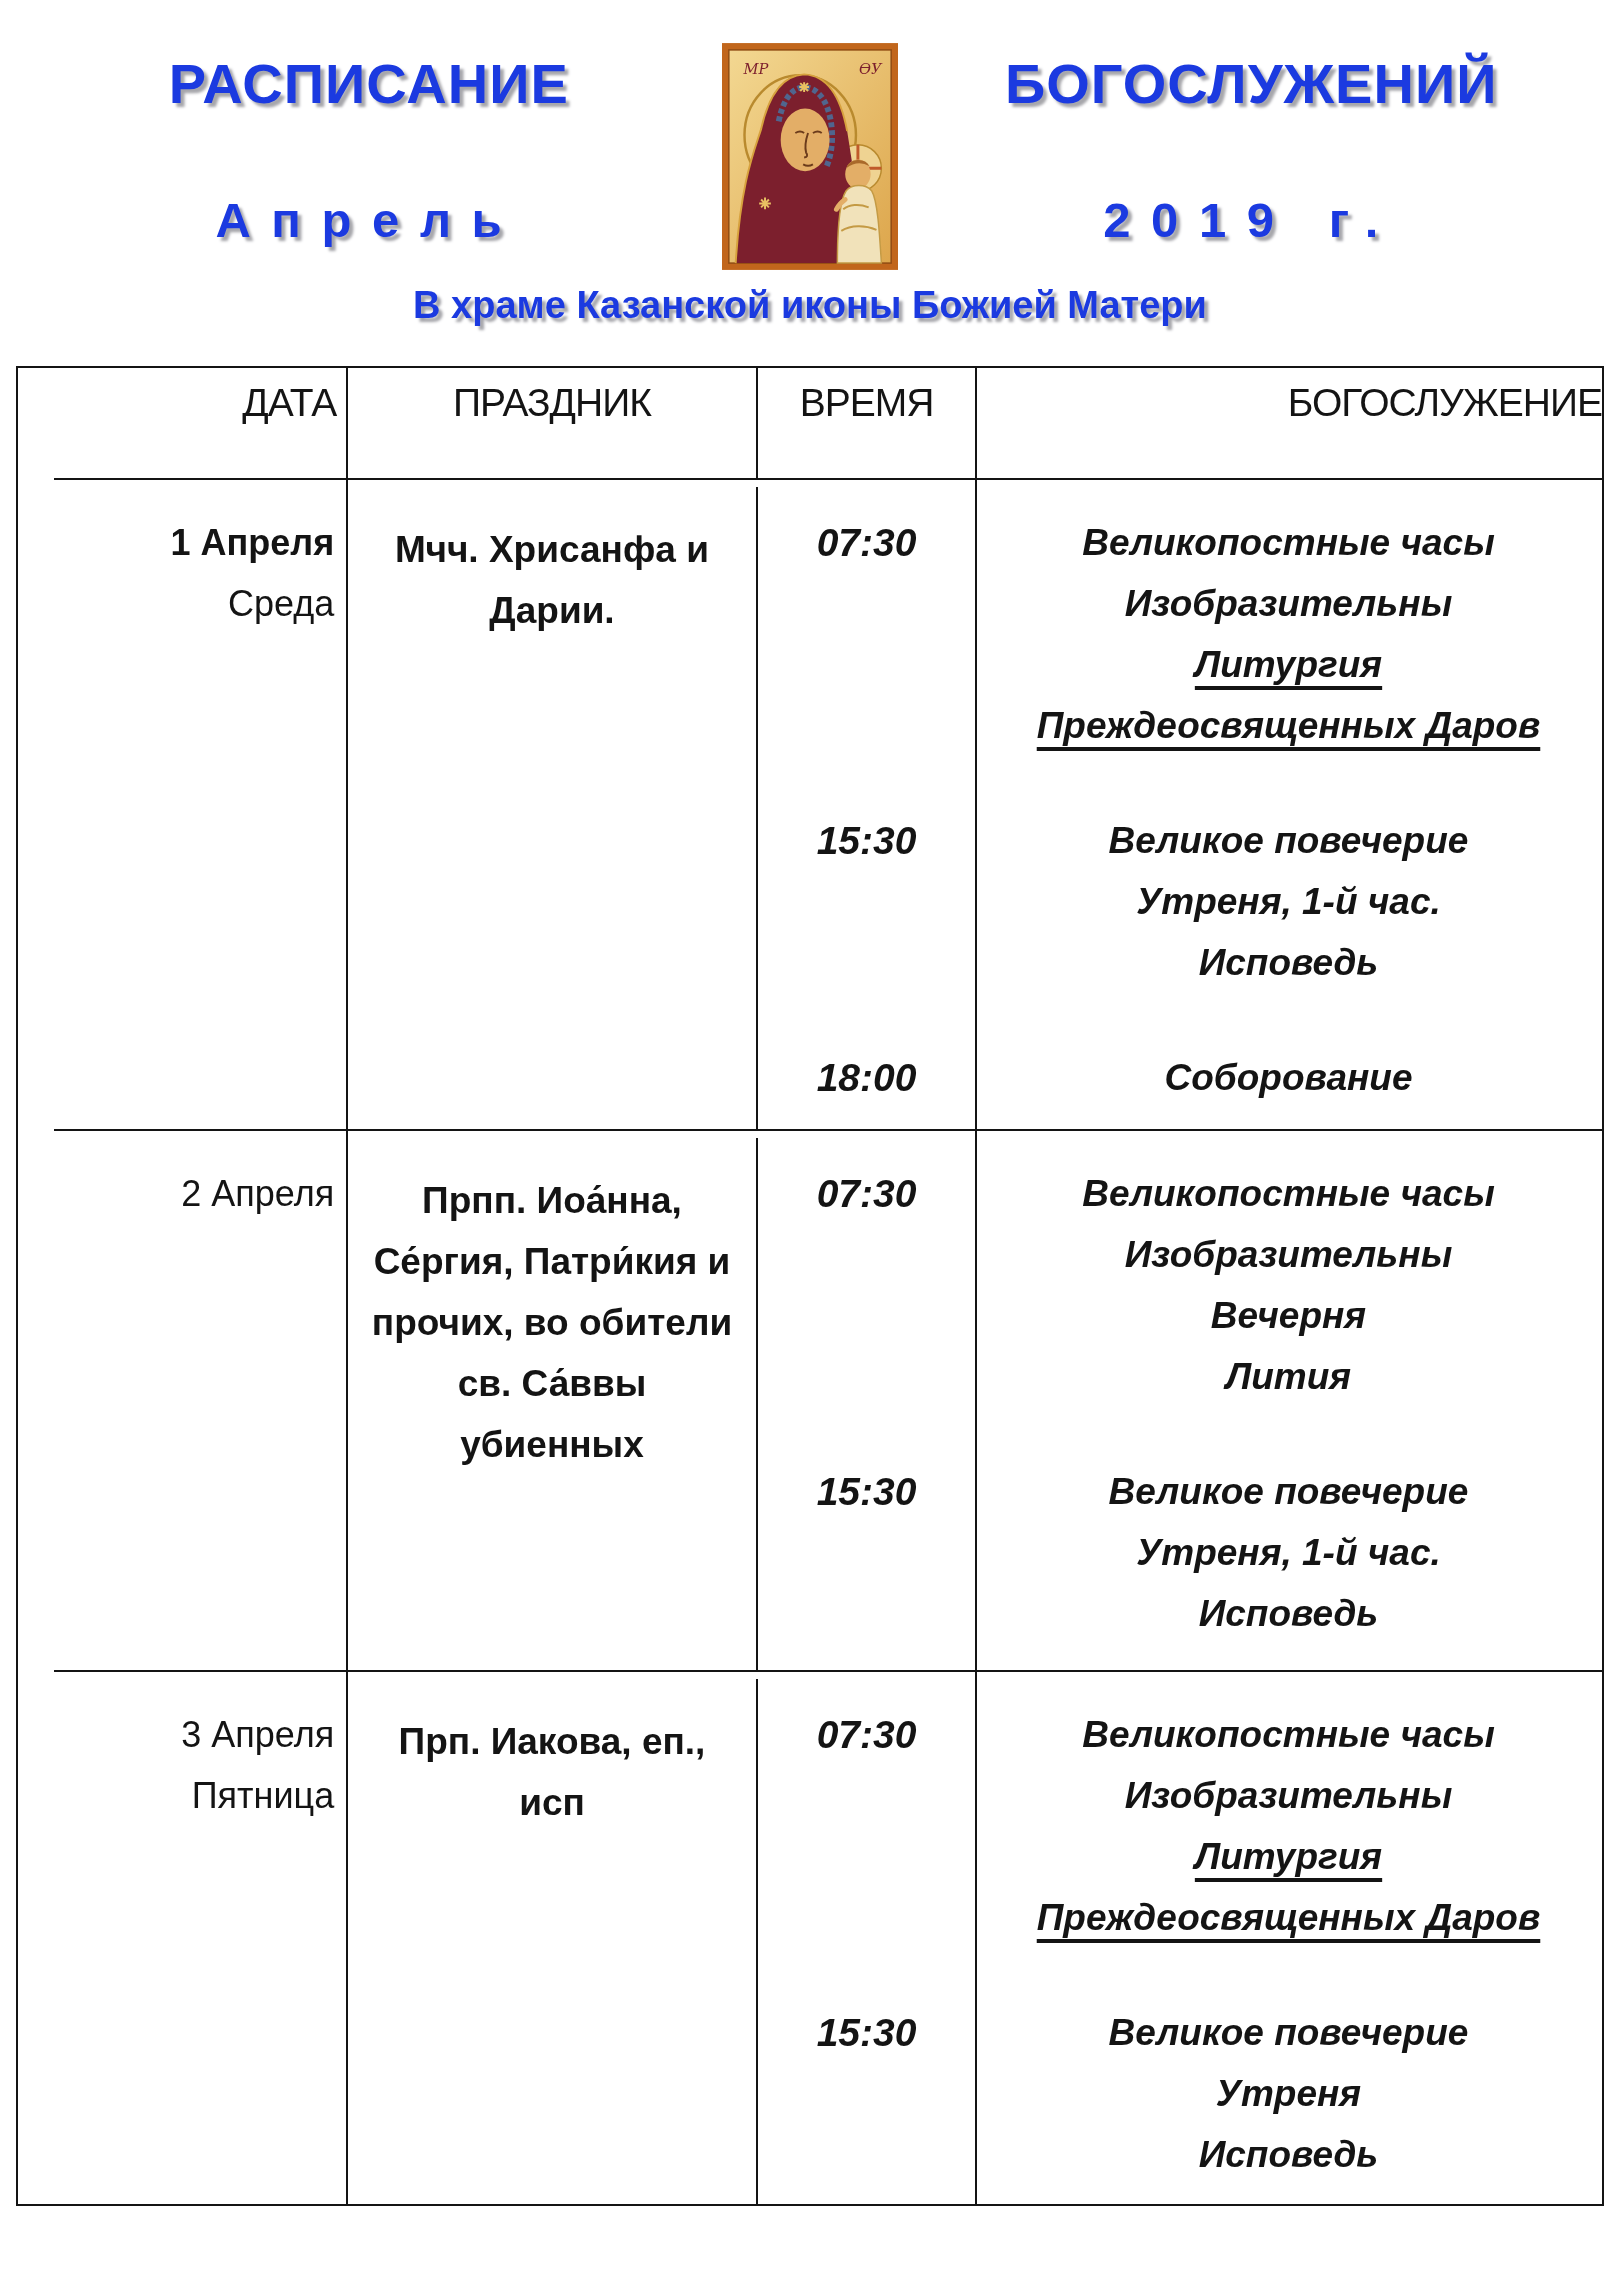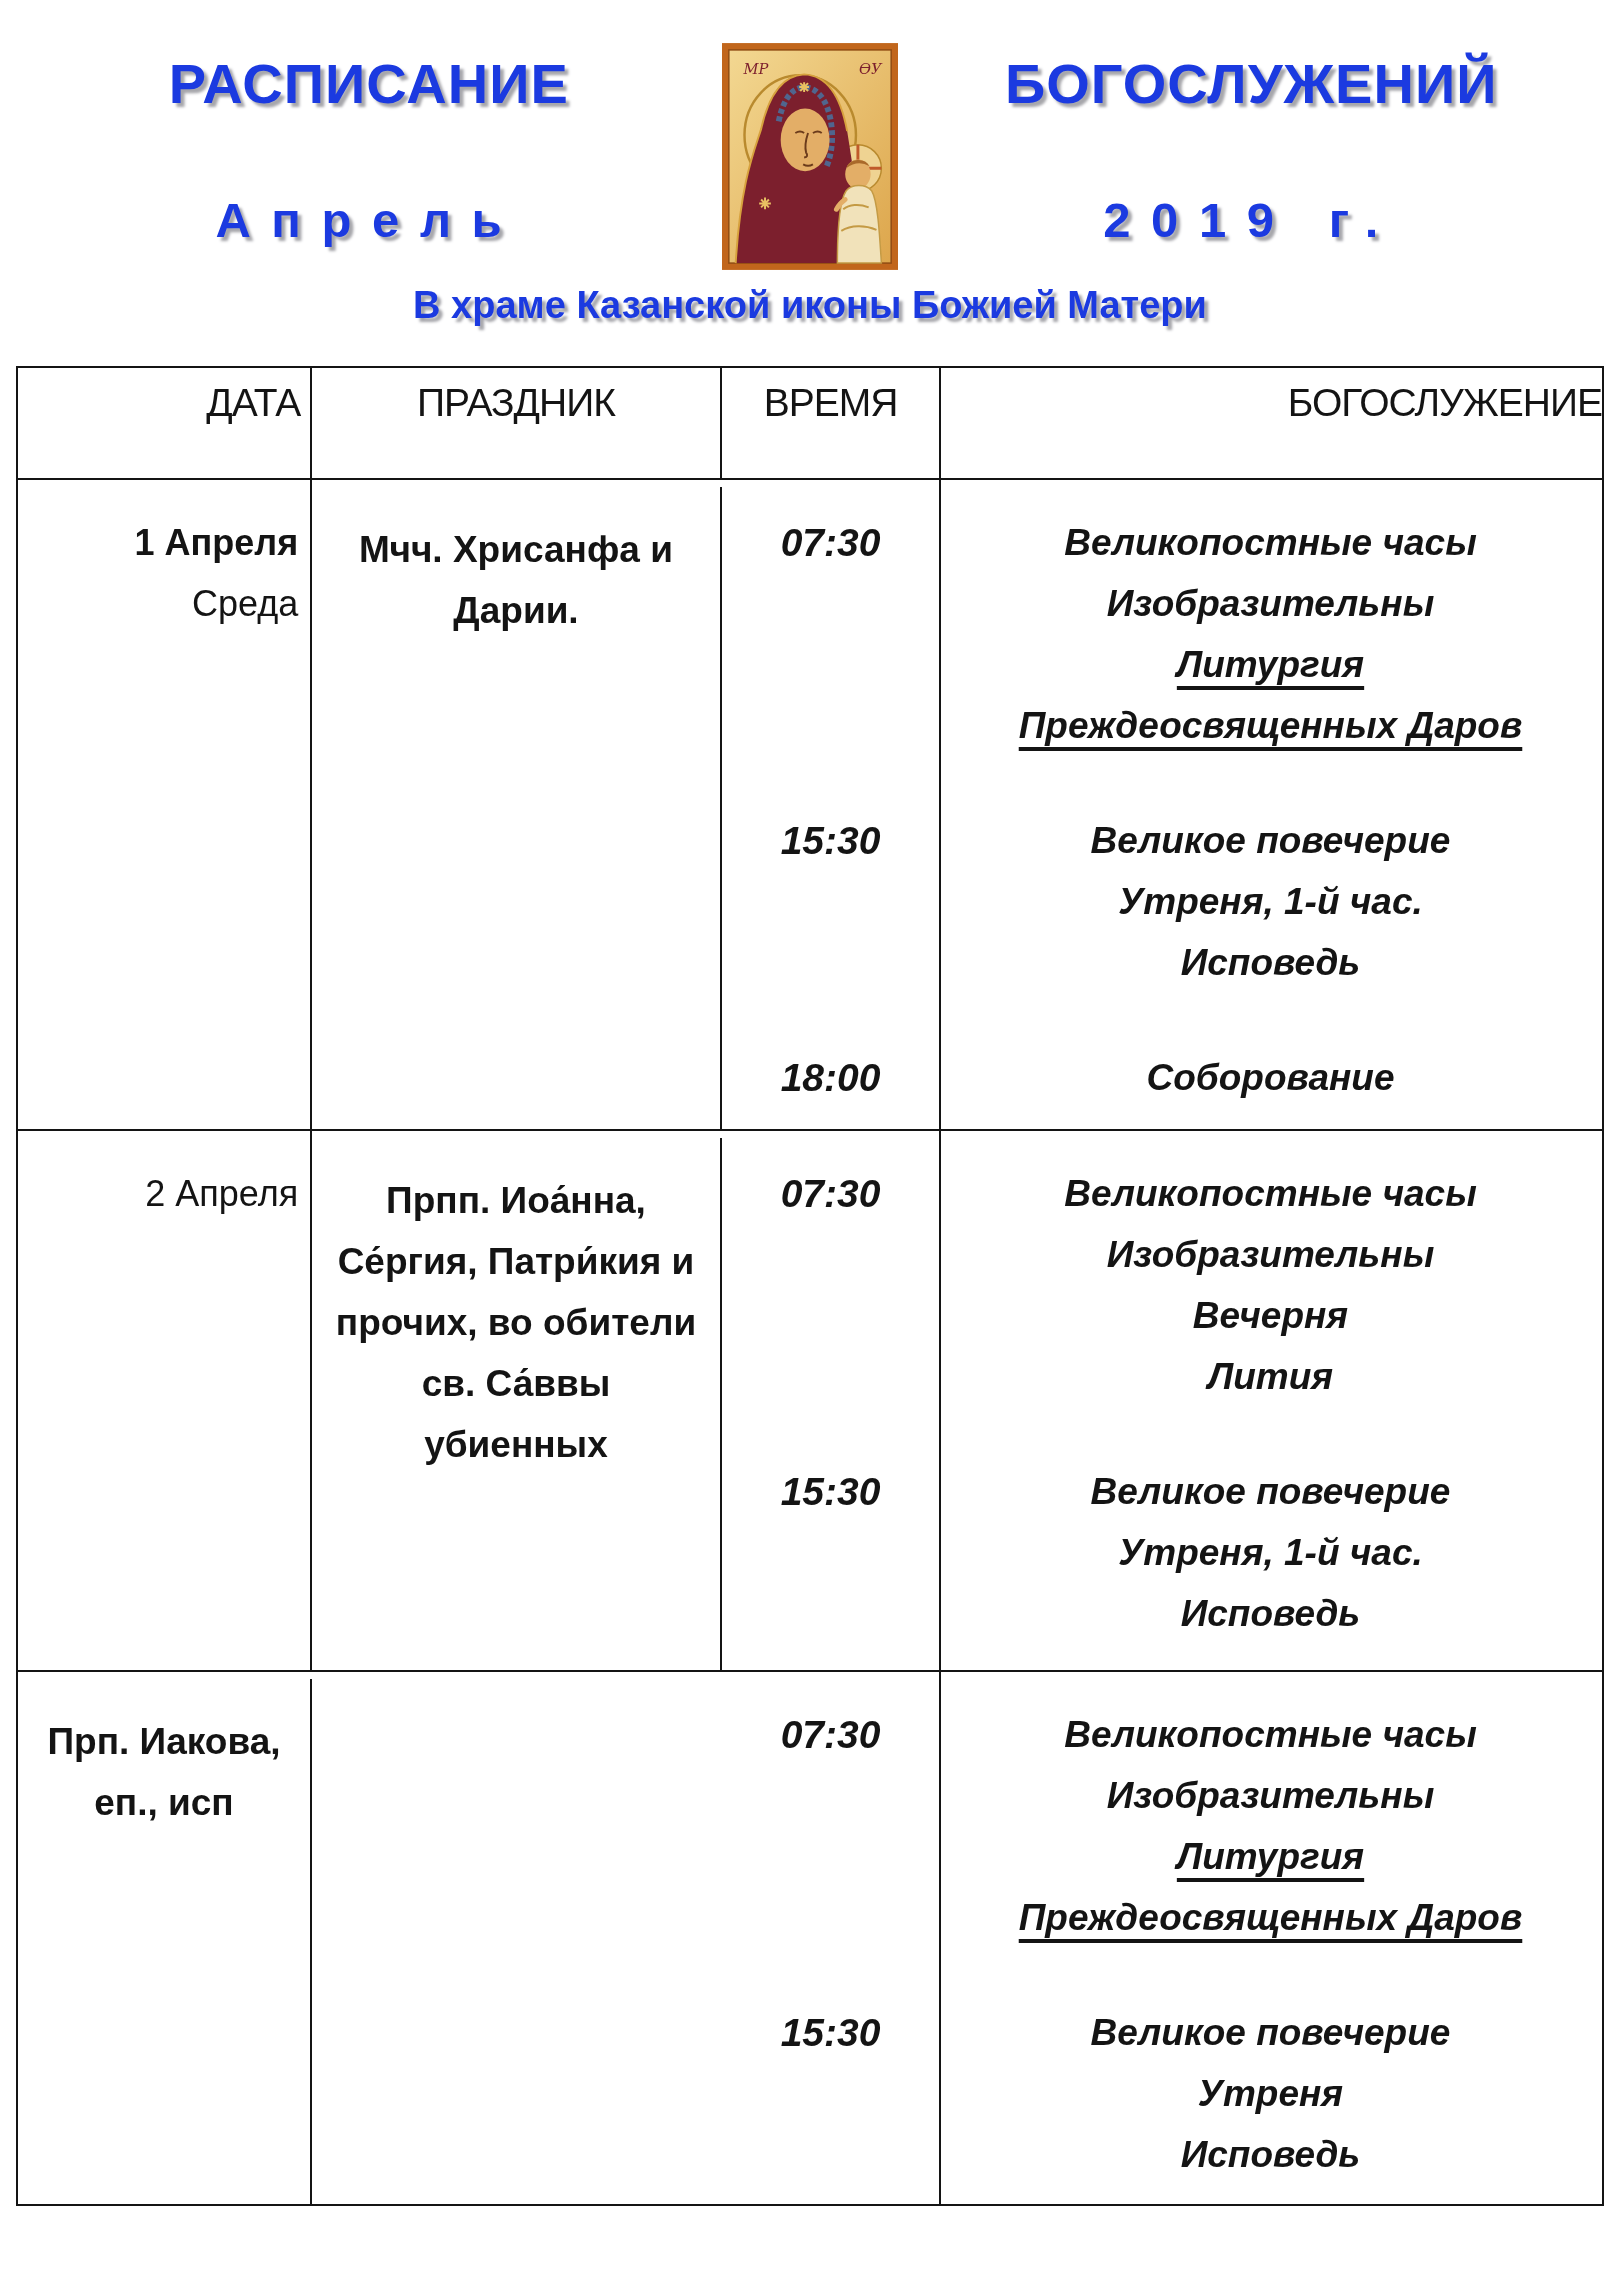--- a/index.html
+++ b/index.html
@@ -22,21 +22,21 @@
   }
   .blue3d { color:#1b3ae0; text-shadow:3.9px 3.9px 2.9px #a6a6ab; font-weight:bold; }
   .header-title { font-size:56px; letter-spacing:1px; }
   .header-sub   { font-size:49px; letter-spacing:0.42em; }
 
   .icon-box { width:176px; height:227px; flex:0 0 176px; }
 
   .church-line { text-align:center; font-size:38px; font-weight:bold; margin-top:13.7px; letter-spacing:0px; }
 
   
-  .schedule-table { width:1588px; margin:39px auto 0; border:2.9px solid #141414; }
+  .schedule-table { width:1588px; margin:39px auto 0; border:2.9px solid #141414;padding-left:36px; }
   .thead-row, .trow { display:grid; grid-template-columns:294px 410px 219px 1fr; }
   .thead-row { border-bottom:2.9px solid #141414; }
   .trow { border-bottom:2.9px solid #141414; }
   .trow:last-child { border-bottom:none; }
 
   .th { font-size:39px; padding-top:13.7px; height:110px; font-weight:normal; letter-spacing:-1px; }
   .th-date  { text-align:right; padding-right:9.8px; border-right:2px solid #141414; }
   .th-feast { text-align:center; border-right:2px solid #141414; }
   .th-time  { text-align:center; border-right:2px solid #141414; }
   .th-service { text-align:right; }
@@ -203,20 +203,24 @@
           <div class="slot-services">
             <span class="service-line">Великое повечерие</span>
             <span class="service-line">Утреня, 1-й час.</span>
             <span class="service-line">Исповедь</span>
           </div>
         </div>
       </div>
     </div>
 
     <div class="trow row-3">
+      <div class="cell-date">
+        <span class="date-day">3 Апреля</span>
+        <span class="date-weekday">Пятница</span>
+      </div>
       <div class="cell-feast">Прп. Иакова, еп., исп</div>
       <div class="cell-sched">
         <div class="slot">
           <div class="slot-time">07:30</div>
           <div class="slot-services">
             <span class="service-line">Великопостные часы</span>
             <span class="service-line">Изобразительны</span>
             <span class="service-line underlined">Литургия</span>
             <span class="service-line underlined">Преждеосвященных Даров</span>
           </div>

